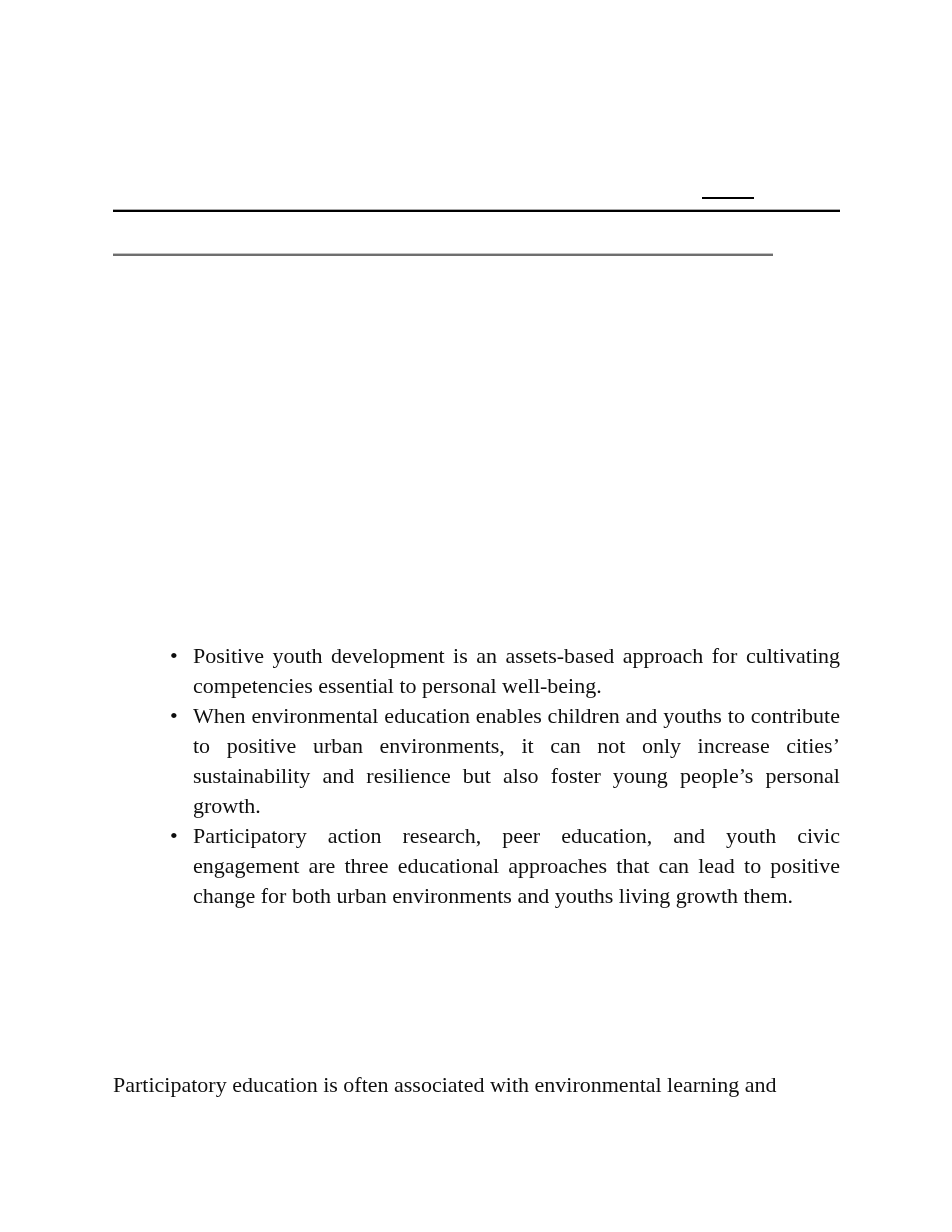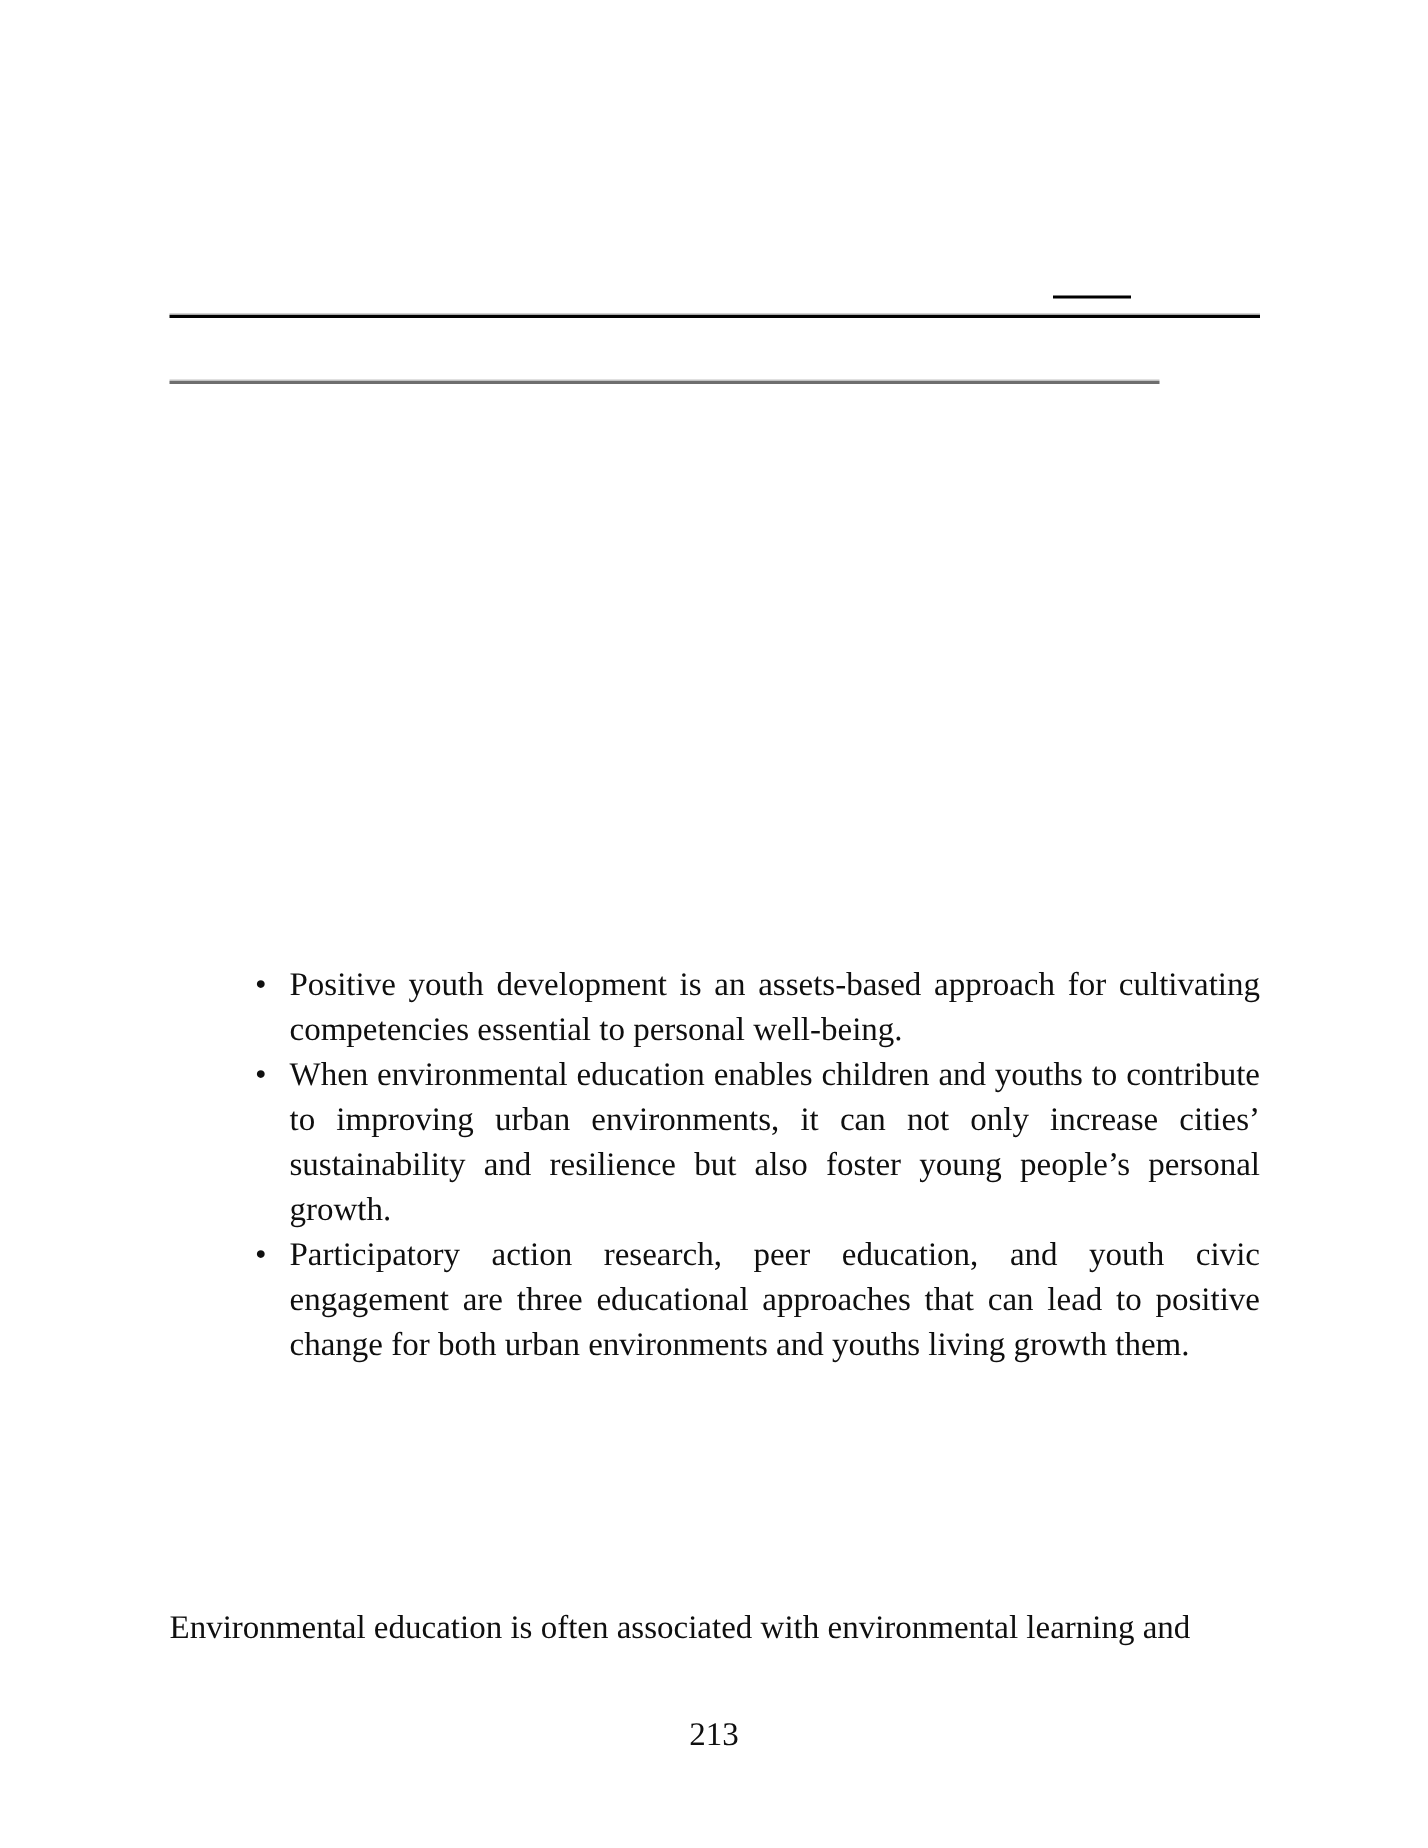--- a/index.html
+++ b/index.html
@@ -104,25 +104,24 @@
   <div class="rule rule-top"></div>
   <div class="rule rule-bottom"></div>
 
   <ul class="key-points">
     <li class="kp-item">
       <span class="bullet">•</span>
       <span class="kp-text">Positive youth development is an assets-based approach for cultivating competencies essential to personal well-being.</span>
     </li>
     <li class="kp-item">
       <span class="bullet">•</span>
-      <span class="kp-text">When environmental education enables children and youths to contribute to improving urban environments, it can not only increase cities’ sustainability and resilience but also foster young people’s personal growth.</span>
+      <span class="kp-text">When environmental education enables children and youths to contribute to positive urban environments, it can not only increase cities’ sustainability and resilience but also foster young people’s personal growth.</span>
     </li>
     <li class="kp-item">
       <span class="bullet">•</span>
       <span class="kp-text">Participatory action research, peer education, and youth civic engagement are three educational approaches that can lead to positive change for both urban environments and youths living growth them.</span>
     </li>
   </ul>
 
-  <p class="body-line">Environmental education is often associated with environmental learning and</p>
+  <p class="body-line">Participatory education is often associated with environmental learning and</p>
 
-  <div class="page-number">213</div>
 
 </div>
 
 </body></html>

